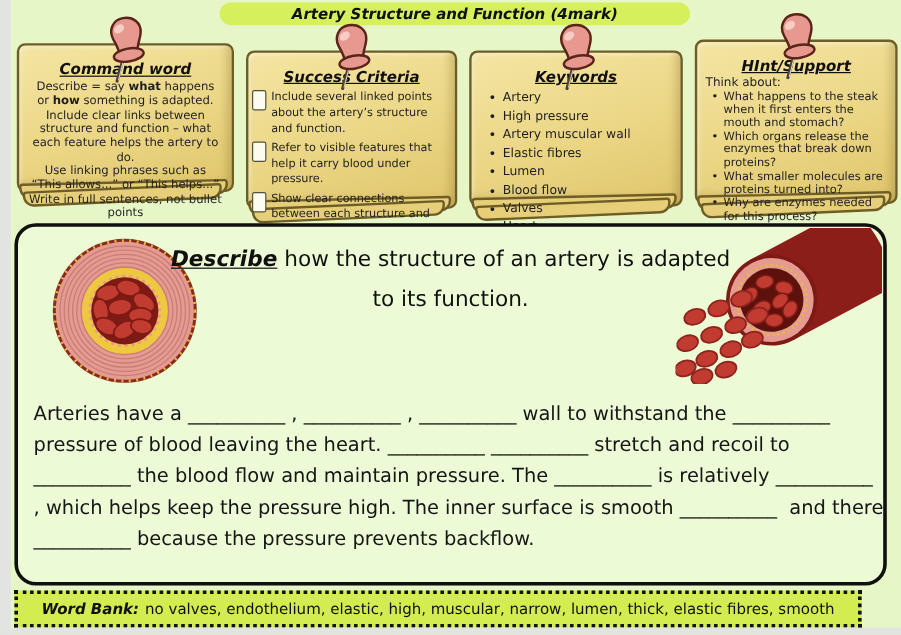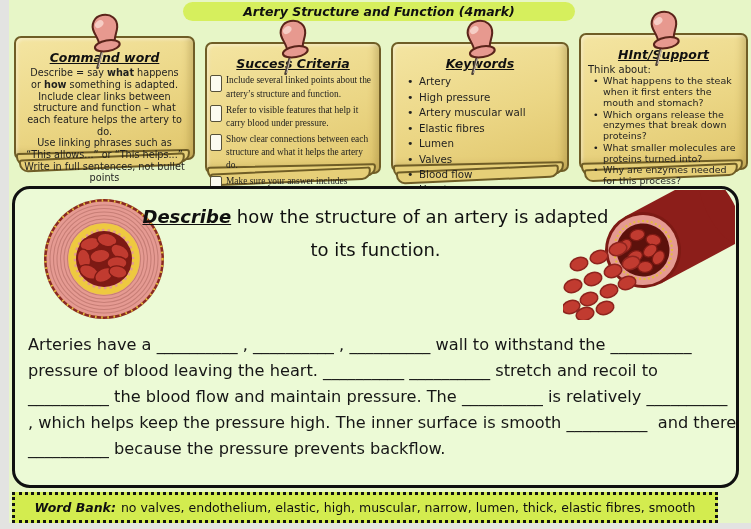--- a/index.html
+++ b/index.html
@@ -40,21 +40,21 @@
 
   .pin{position:absolute;top:-27px;left:50%;margin-left:-26px;z-index:4;}
 
   .card-title{
     text-align:center;font-weight:bold;font-style:italic;text-decoration:underline;
     font-size:12.5px;color:#101010;margin:0 0 2px;line-height:1.15;
   }
   .card-body{font-size:9.7px;line-height:1.2;color:#1f1f1f;text-align:center;padding:0 2px;}
 
   .sc-list{margin-top:3px;}
-  .sc-item{display:flex;gap:4px;margin-bottom:3px;font-size:9.4px;line-height:1.4;color:#1f1f1f;font-family:Liberation Serif, serif;}
+  .sc-item{display:flex;gap:4px;margin-bottom:3px;font-size:9.4px;line-height:1.4;color:#1f1f1f;}
   .checkbox{
     flex:0 0 auto;width:10px;height:15px;margin-left:-3px;margin-top:1px;
     background:#fcfbf0;border:1.5px solid #565139;border-radius:2px;
   }
 
   .kw-list{margin:3px 0 0;padding:0 0 0 20px;list-style:none;}
   .kw-item{font-size:10.3px;line-height:1.5;color:#1f1f1f;position:relative;}
   .kw-item::before{content:"\2022";position:absolute;left:-12px;font-size:11px;}
 
   .hint-lead{font-size:10px;line-height:1.2;color:#1f1f1f;margin-left:1px;}
@@ -152,22 +152,22 @@
         <ellipse cx="24" cy="13" rx="5" ry="3.6" fill="#f6cdc5" transform="rotate(-28 24 13)"></ellipse>
       </g>
     </svg>
     <div class="card-title">Keywords</div>
     <ul class="kw-list">
         <li class="kw-item">Artery</li>
         <li class="kw-item">High pressure</li>
         <li class="kw-item">Artery muscular wall</li>
         <li class="kw-item">Elastic fibres</li>
         <li class="kw-item">Lumen</li>
+        <li class="kw-item">Blood flow</li>
         <li class="kw-item">Valves</li>
-        <li class="kw-item">Blood flow</li>
         <li class="kw-item">Heart</li>
       </ul>
   </div>
 
   <div class="card card4">
     <svg class="pin" viewBox="0 0 56 62" width="52" height="58">
       <g transform="rotate(-10 28 26)">
         <path d="M22 42 L14 59" fill="none" stroke="#4e4238" stroke-width="2.8" stroke-linecap="round"></path>
         <path d="M22.8 42 L15.6 58" fill="none" stroke="#d2c6b6" stroke-width="1.1" stroke-linecap="round"></path>
         <path d="M29 4 C38.5 4 44.5 11 42.5 19.5 C41.3 24.6 38.2 28.6 37.4 33 L20.2 34.6 C20.6 30 18.4 25.4 17 20.4 C14.7 12.2 19.8 4 29 4 Z" fill="#e7998f" stroke="#5a241a" stroke-width="2.2"></path>

